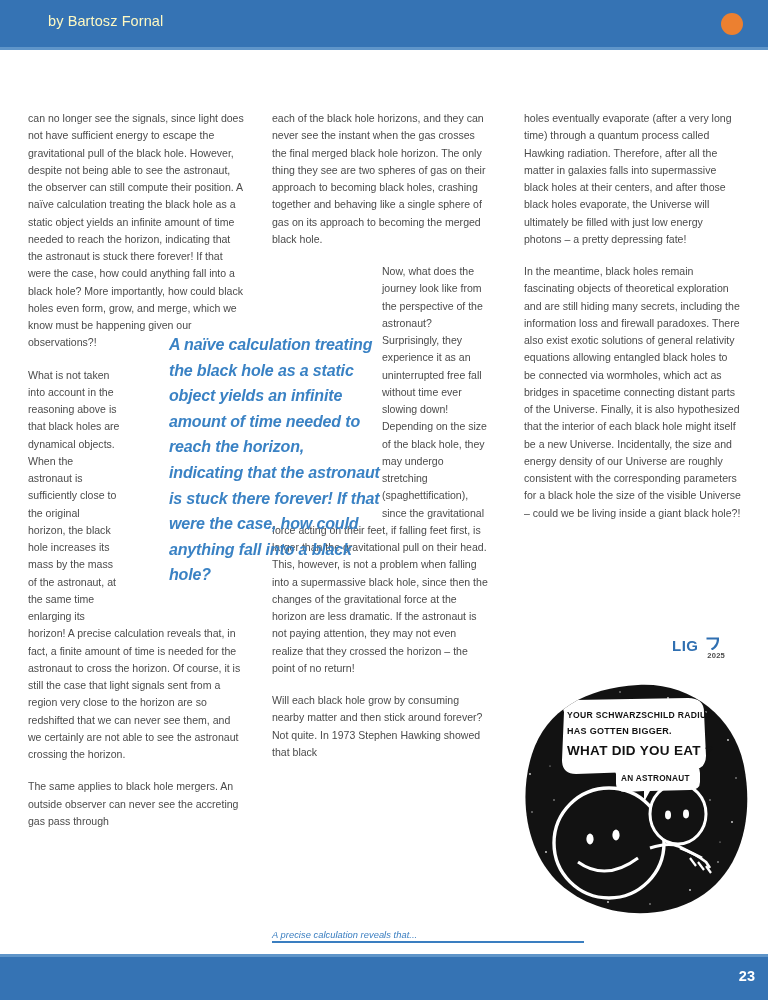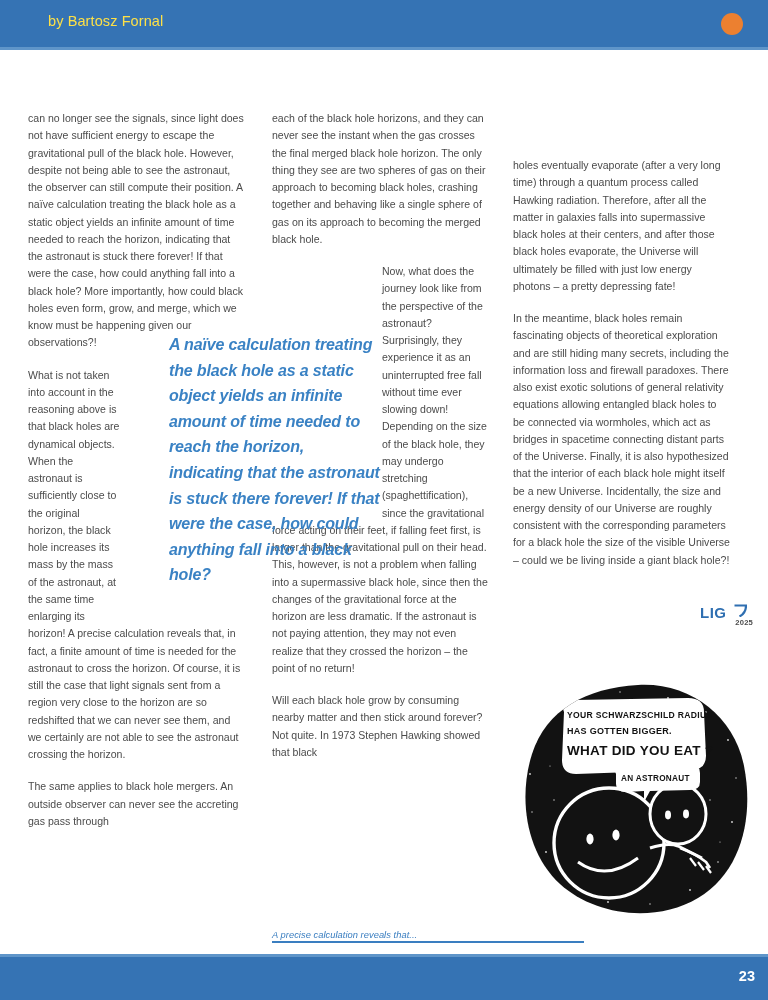--- a/index.html
+++ b/index.html
@@ -23,21 +23,21 @@
     left: 0; top: 0;
     width: 768px;
     height: 47px;
     background: #3573b4;
   }
   #masthead-byline {
     position: absolute;
     left: 48px;
     top: 13px;
     font-size: 14.5px;
-    color: #fde047;
+    color: #fef9c3;
     letter-spacing: 0.1px;
   }
   #masthead-dot {
     position: absolute;
     right: 25px;
     top: 13px;
     width: 22px;
     height: 22px;
     border-radius: 50%;
     background: #ec8030;
@@ -64,21 +64,21 @@
     top: 60px;
     font-size: 10.55px;
     line-height: 17.25px;
     color: #4b4b4b;
     text-align: left;
   }
   .col p { margin: 0 0 15px 0; }
 
   #col1 { left: 28px;  width: 218px; }
   #col2 { left: 272px; width: 218px; }
-  #col3 { left: 513px; width: 218px; margin-top: 47px; }
+  #col3 { left: 524px; width: 218px; }
 
   
   .cutout-left {
     float: right;
     width: 126px;
     height: 258px;
     shape-outside: inset(0);
   }
   .cutout-right {
     float: left;
@@ -99,24 +99,23 @@
     line-height: 25.6px;
     color: #3a82c4;
     z-index: 5;
     letter-spacing: -0.15px;
   }
 
   
   #ligo-logo {
     position: absolute;
     left: 672px;
-    top: 604px;
+    top: 637px;
     width: 52px;
     height: 26px;
-    margin-left: 28px;
   }
   #ligo-word {
     position: absolute;
     left: 0; top: 0;
     font-size: 15px;
     font-weight: bold;
     color: #2f6fb1;
     letter-spacing: 0.5px;
     font-family: "Liberation Sans", sans-serif;
   }

